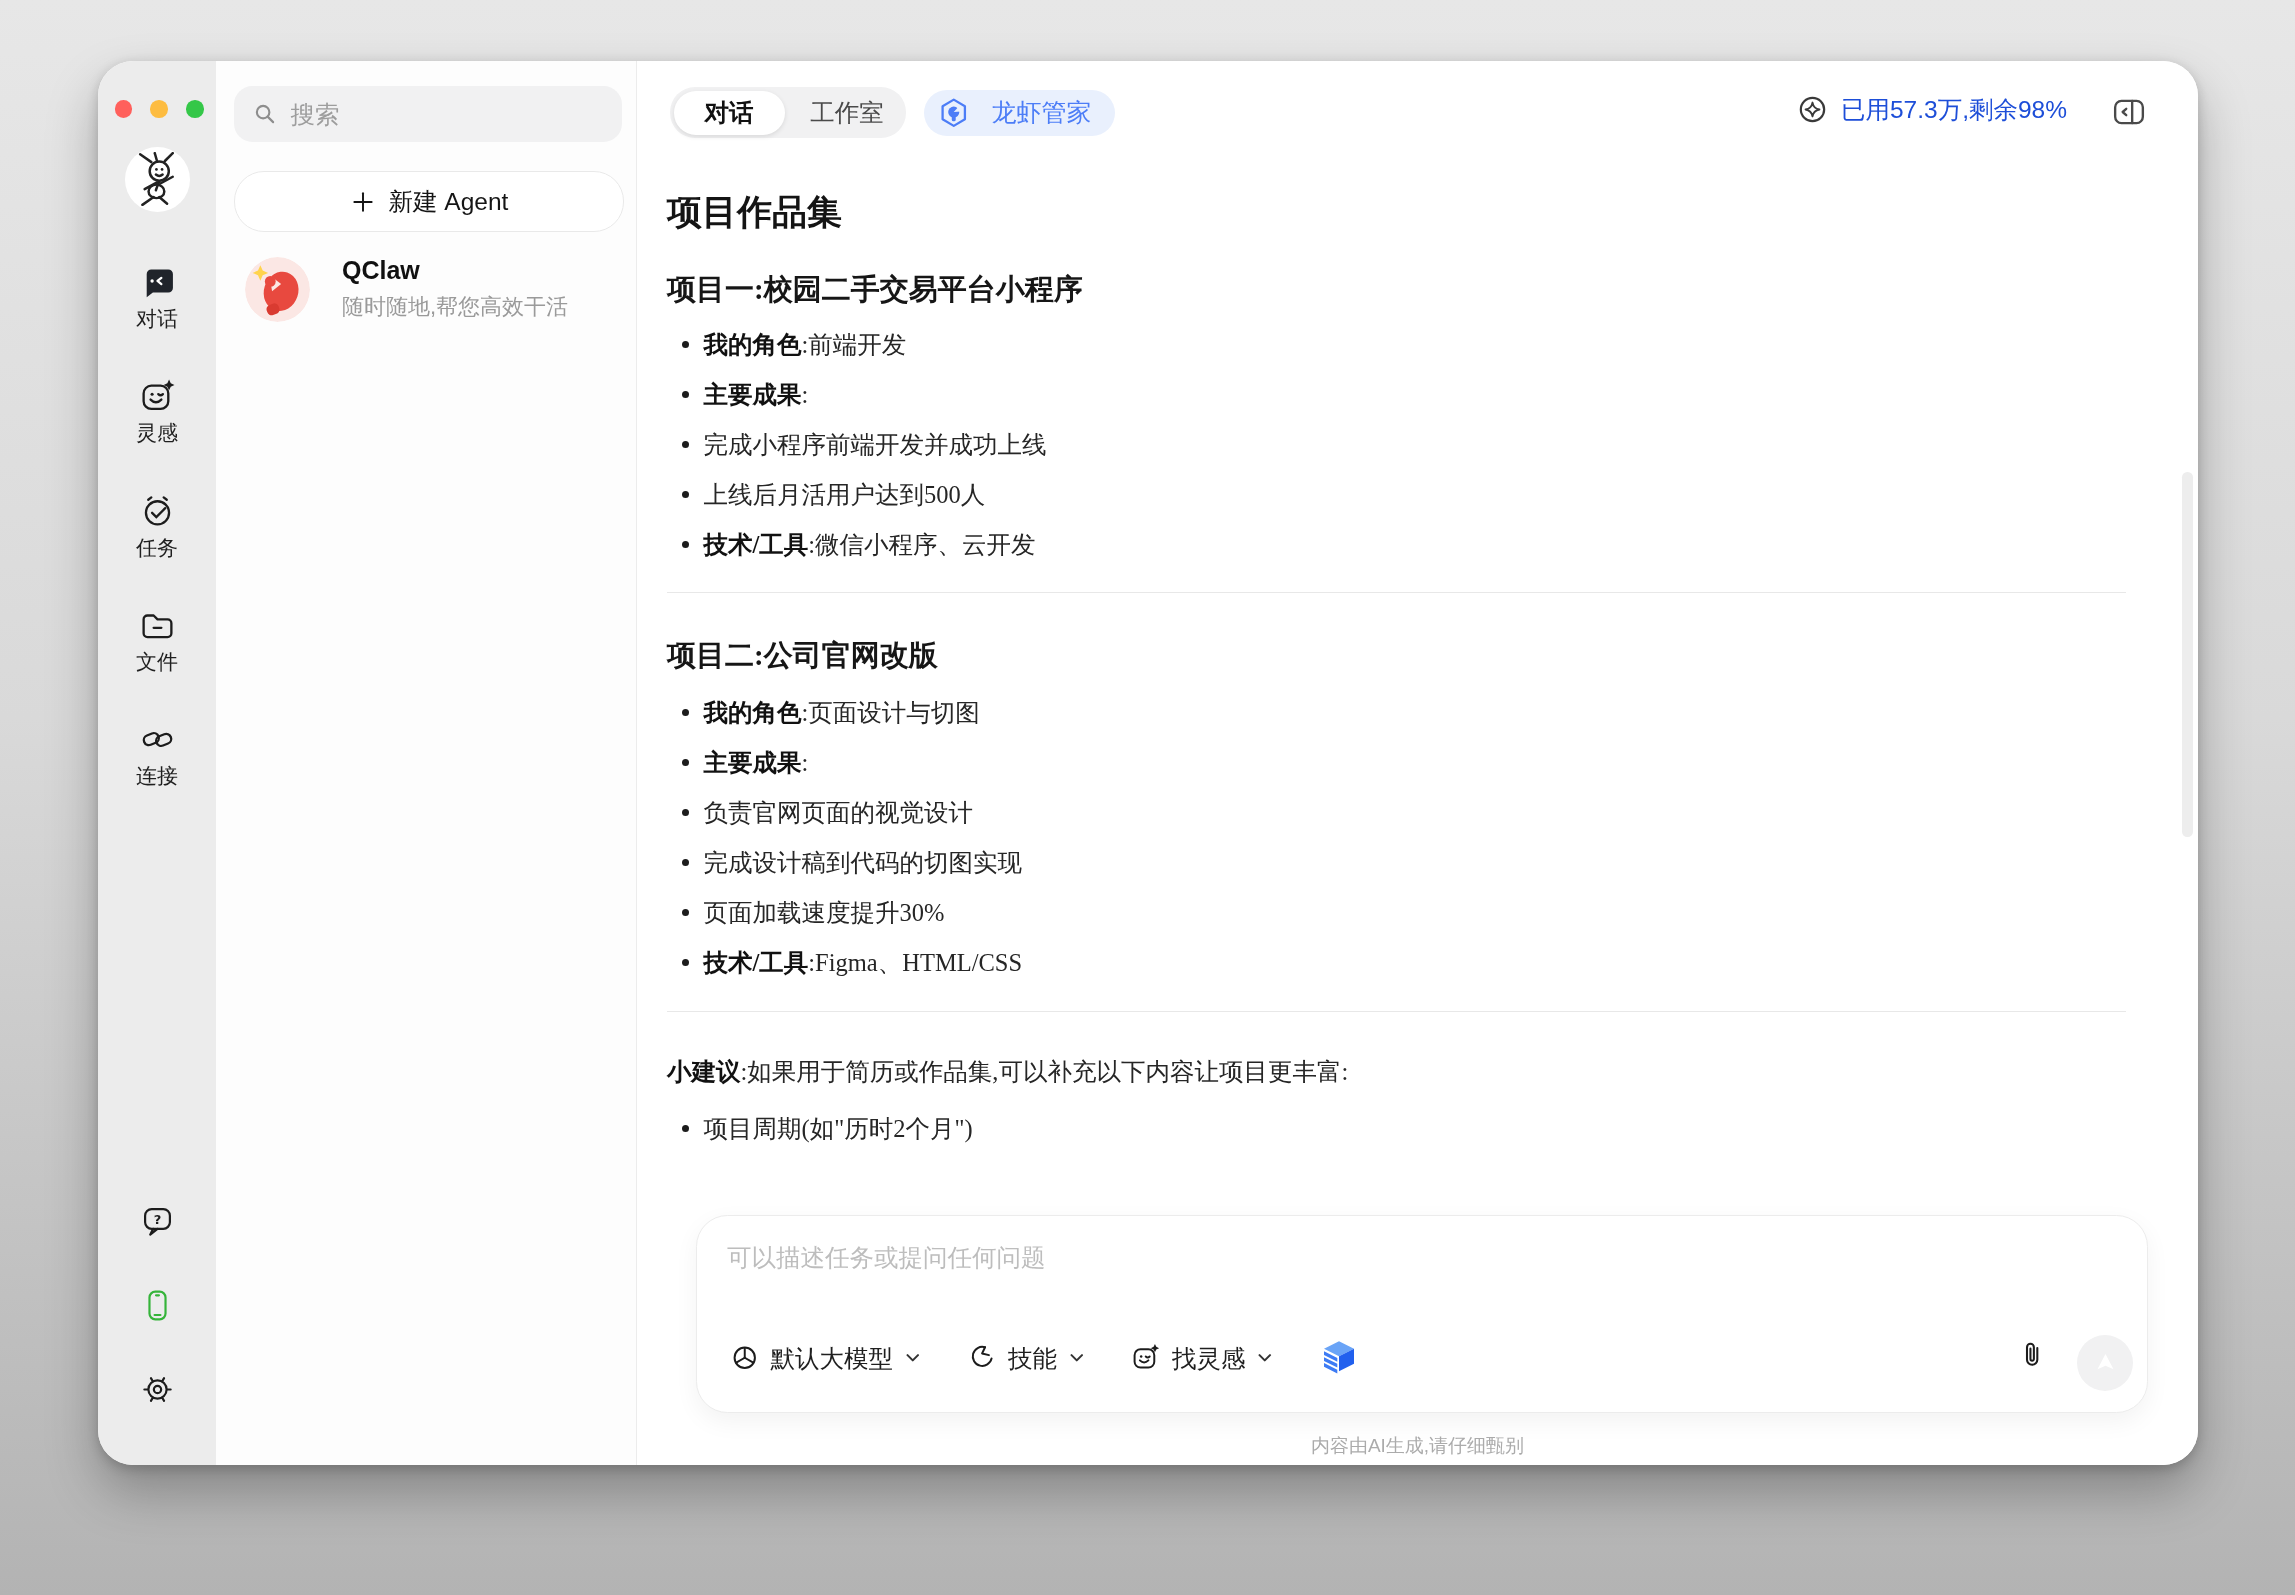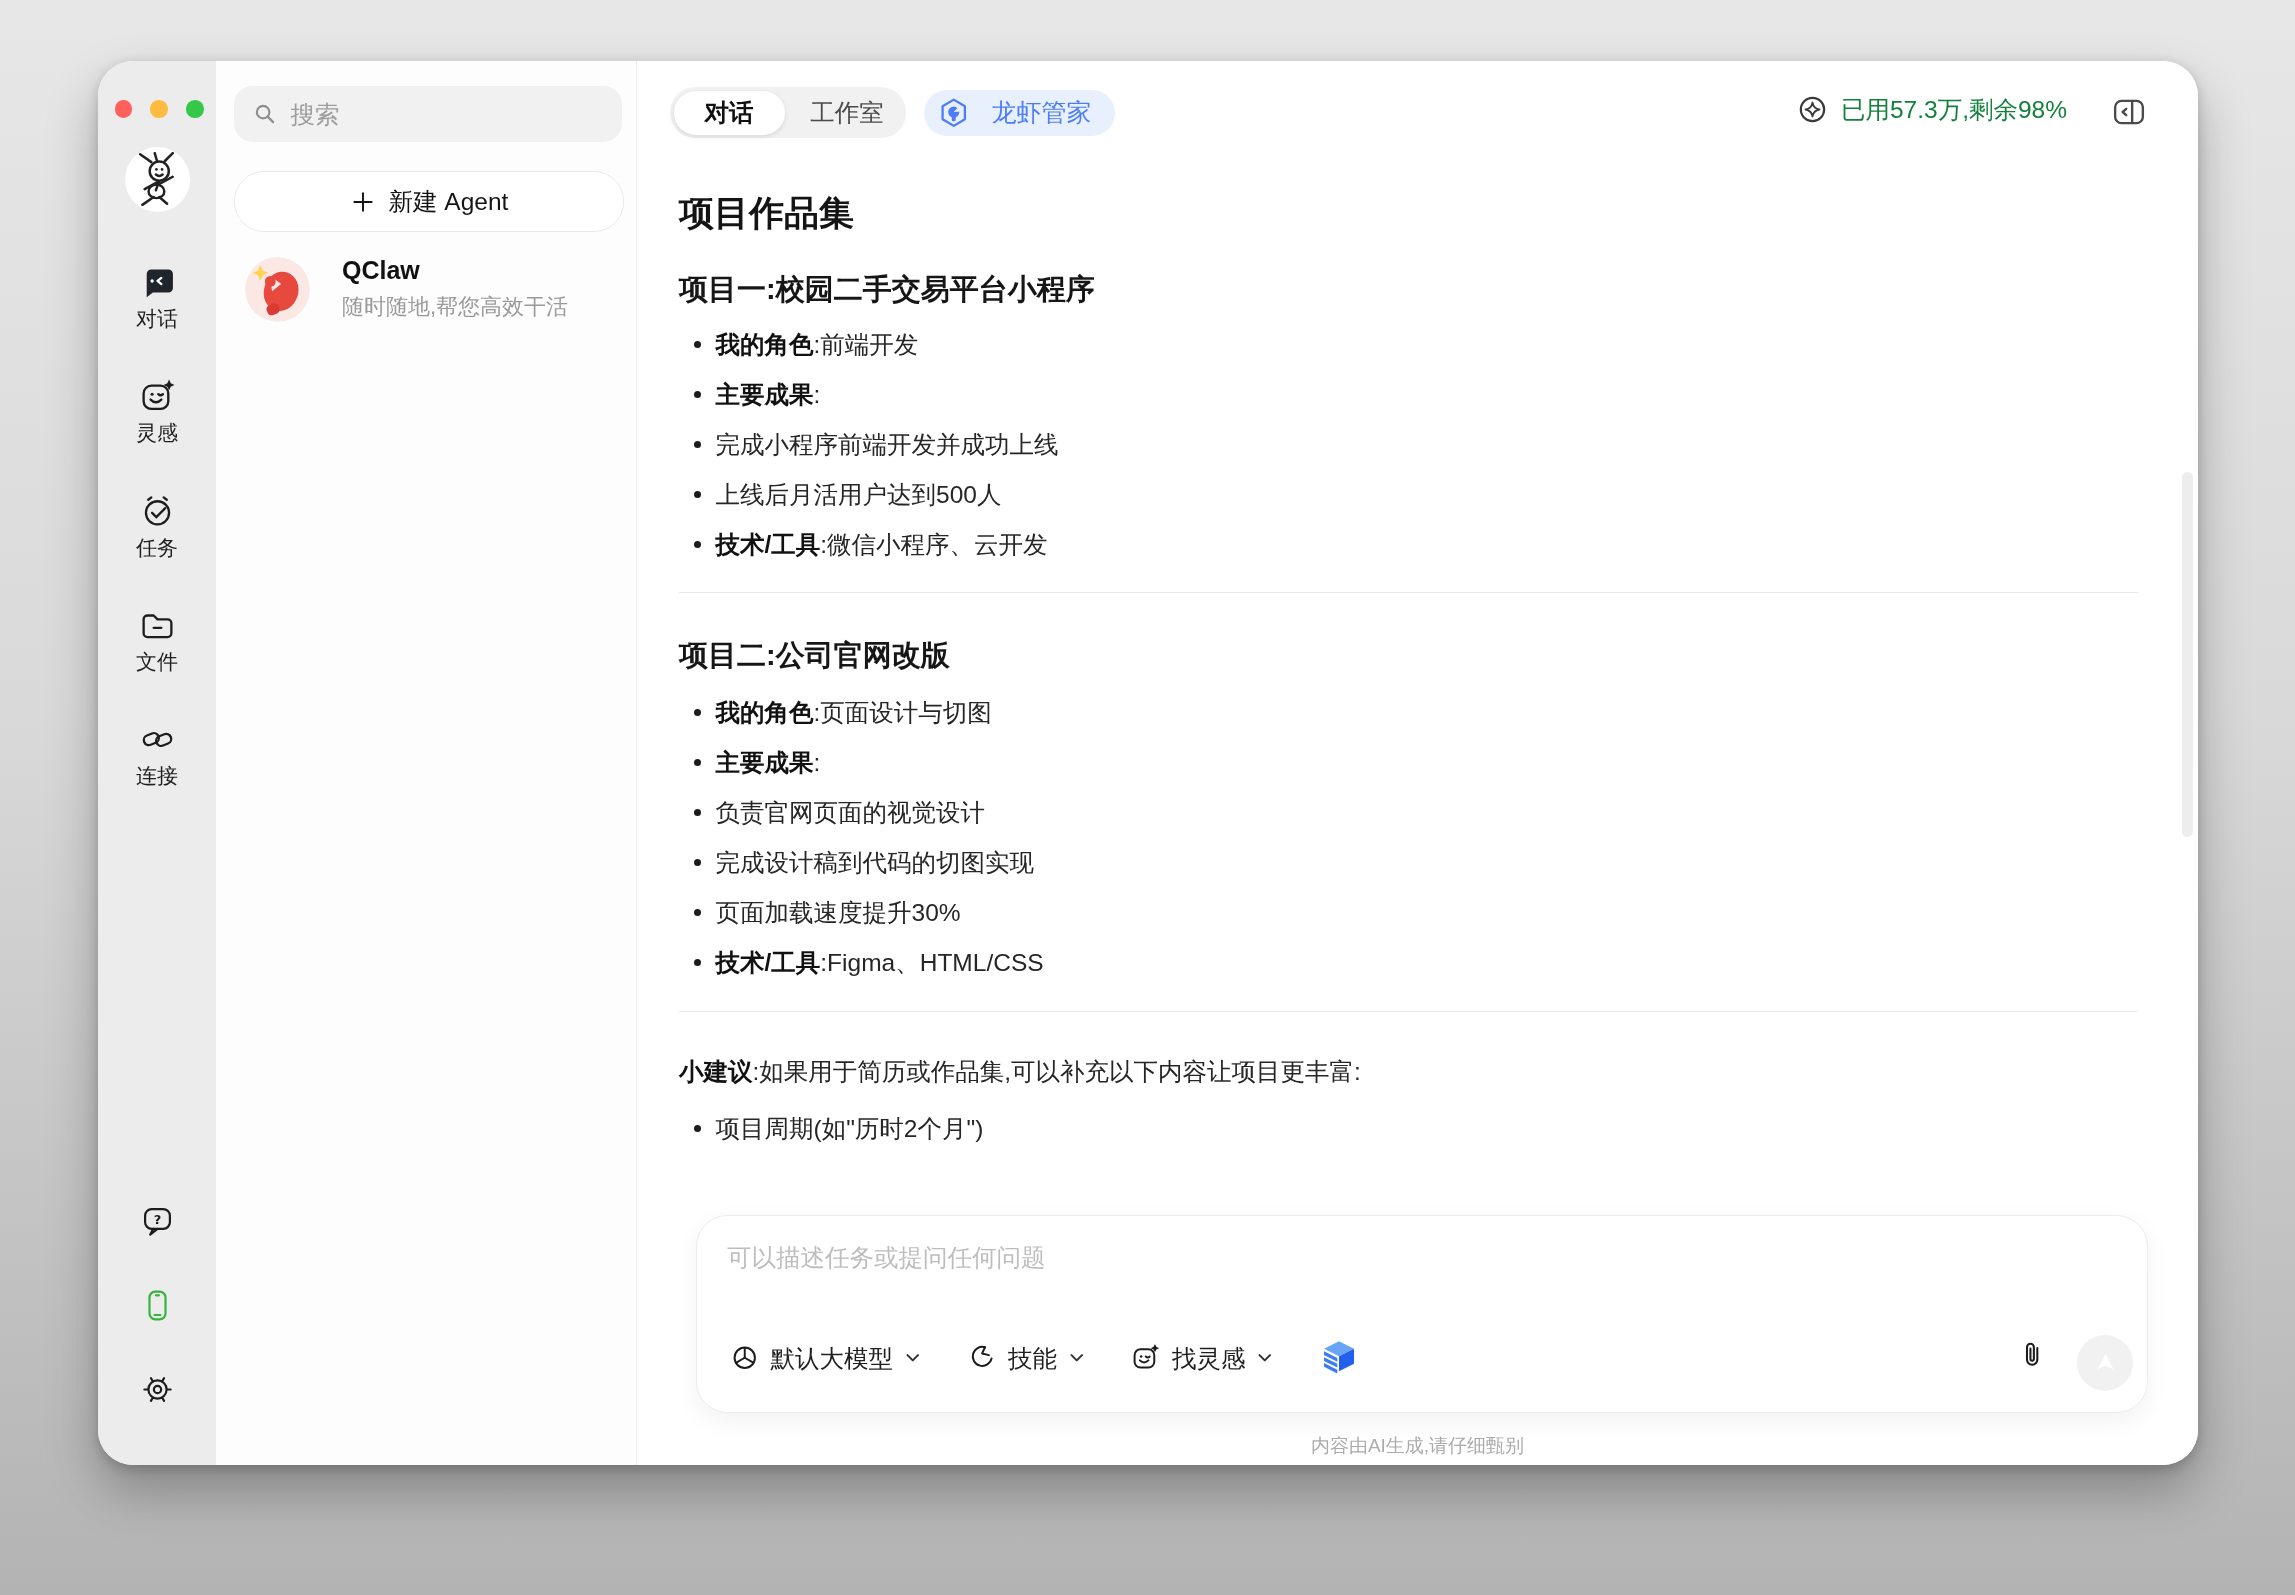--- a/index.html
+++ b/index.html
@@ -37,24 +37,24 @@
   .main{flex:1;position:relative;background:#fff;}
   .topbar{position:absolute;left:0;top:26px;right:0;height:51px;}
   .seg{position:absolute;left:33px;top:0;width:236px;height:51px;background:#f1f1f2;border-radius:25px;display:flex;align-items:center;}
   .seg .tab{flex:1;height:44px;margin:0 3.5px;border-radius:22px;display:flex;align-items:center;justify-content:center;
             font-size:24.5px;color:#4a4a4a;cursor:pointer;}
   .seg .tab.active{background:#fff;color:#111;font-weight:700;box-shadow:0 1.7px 5.2px rgba(0,0,0,.10);}
   .agent-pill{position:absolute;left:287px;top:2.6px;height:46px;background:#e9f0fd;border-radius:23.6px;
               display:flex;align-items:center;padding:0 23px 0 14px;gap:22px;cursor:pointer;}
   .agent-pill .lbl{font-size:25px;color:#4c7df7;}
   .usage{position:absolute;right:131px;top:5.2px;display:flex;align-items:center;gap:10.5px;cursor:default;}
-  .usage .lbl{font-size:24.5px;color:#15803d;}
+  .usage .lbl{font-size:24.5px;color:#1d4ed8;}
   .panel-btn{position:absolute;right:48px;top:4.4px;width:42px;height:42px;display:flex;align-items:center;justify-content:center;cursor:pointer;}
   
-  .content{position:absolute;left:42px;top:131px;width:1459px;}
+  .content{position:absolute;left:30px;top:131px;width:1459px;font-family:Liberation Serif, serif;}
   .doc-title{font-size:35px;line-height:42px;font-weight:700;color:#141414;margin:0 0 36px 0;}
   .sec h2{font-size:29px;line-height:38px;font-weight:700;color:#161616;margin:0 0 21px 0;}
   .sec2 h2{margin-bottom:23.6px;}
   ul.blt{list-style:none;margin:12px;padding:0;}
   ul.blt li{position:relative;padding-left:24.5px;font-size:24.5px;line-height:31.5px;color:#262626;margin-bottom:18.4px;}
   ul.blt li::before{content:"";position:absolute;left:2.6px;top:12.2px;width:7px;height:7px;border-radius:50%;background:#1c1c1c;}
   ul.blt .b{font-weight:700;color:#111;}
   .rule{border:none;border-top:1.3px solid #e8e8e8;height:0;}
   .rule.r1{margin:31.5px 0 43px 0;}
   .rule.r2{margin:33px 0 44px 0;}

